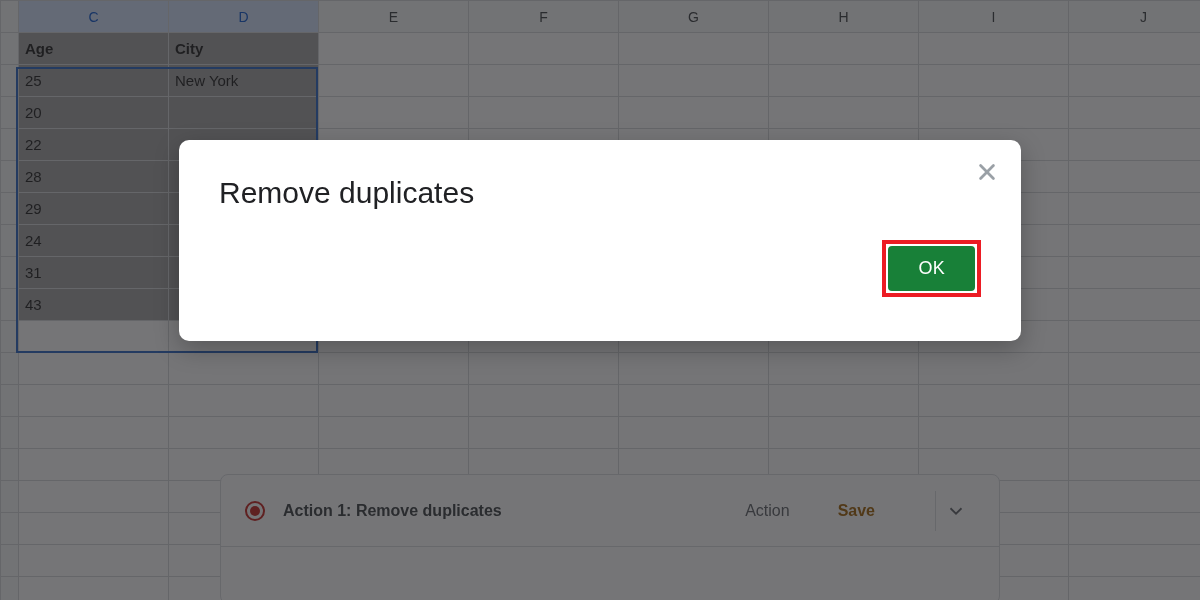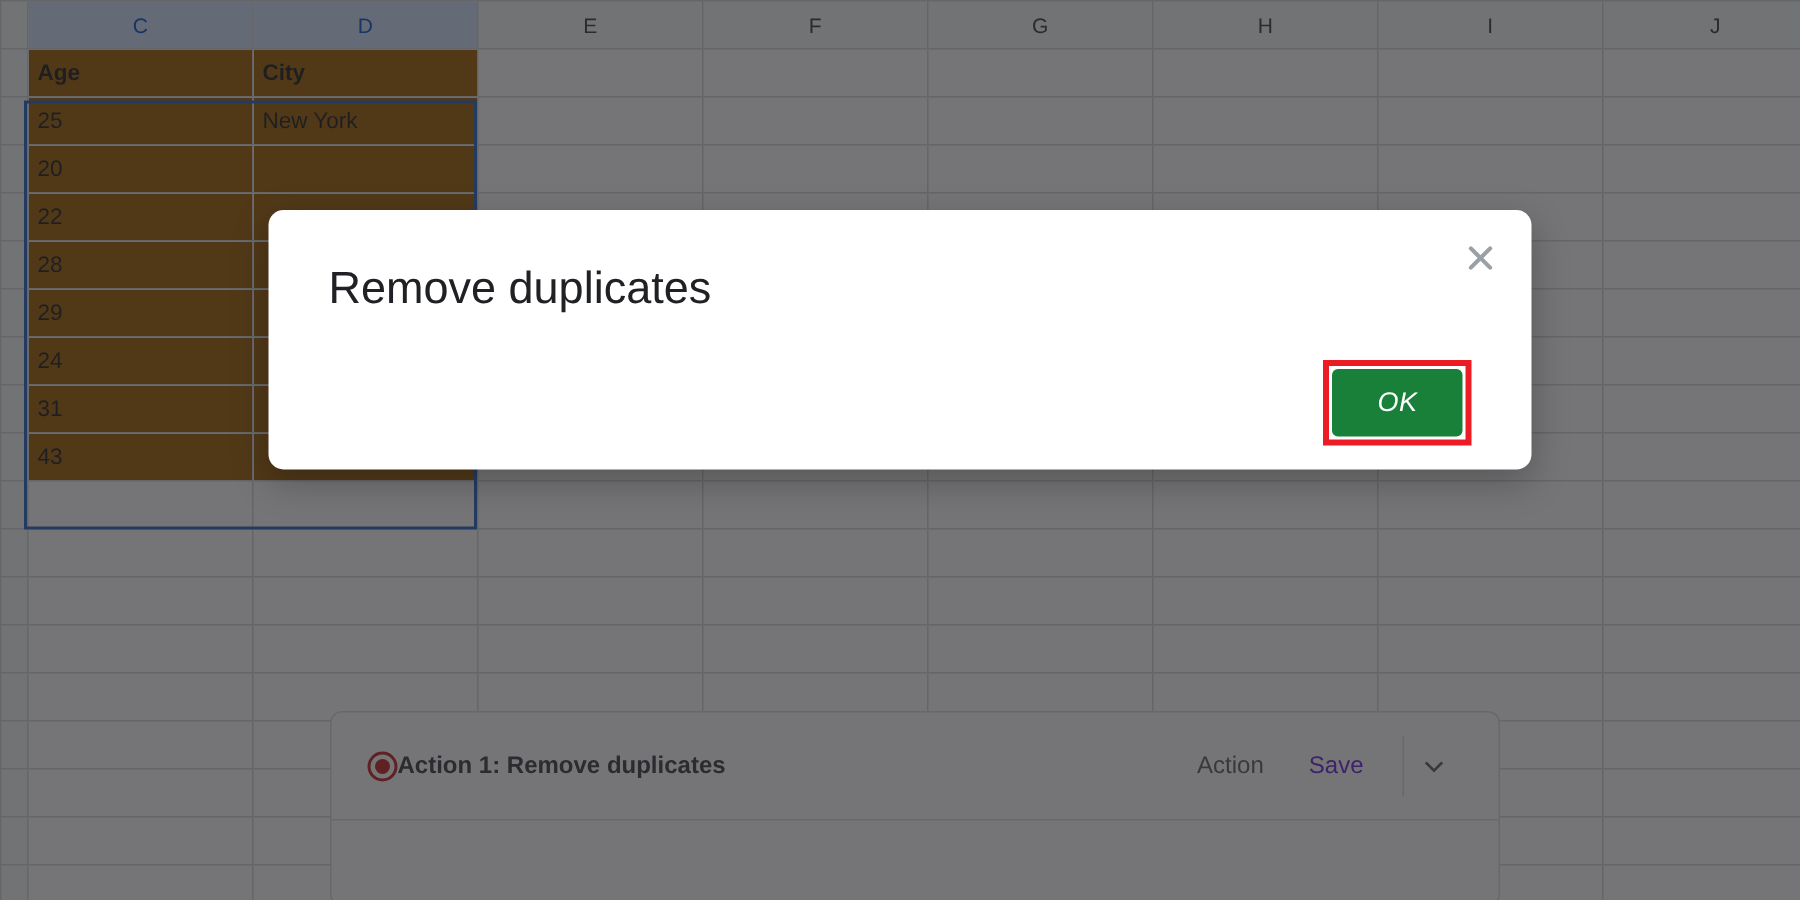--- a/index.html
+++ b/index.html
@@ -46,21 +46,21 @@
       overflow: hidden;
     }
     td.rownum {
       width: 18px;
       background: #f8f9fa;
       text-align: center;
       font-size: 13px;
       color: #5f6368;
     }
     td.sel {
-      background: #a16207;
+      background: #a3a3a3;
     }
     td.sel.bold {
       font-weight: 700;
     }
     
     .sel-frame {
       position: absolute;
       border: 2px solid #2a66c6;
       pointer-events: none;
     }
@@ -75,20 +75,21 @@
       background: #fff;
       border: 1px solid #dadce0;
       border-radius: 8px;
     }
     .action-row {
       display: flex;
       align-items: center;
       height: 72px;
       padding: 0 24px;
       border-bottom: 1px solid #dadce0;
+      gap: 18px;
     }
     .radio-rec {
       width: 20px; height: 20px;
       border-radius: 50%;
       border: 2px solid #c5221f;
       display: flex; align-items: center; justify-content: center;
     }
     .radio-rec::after {
       content: "";
       width: 10px; height: 10px;
@@ -103,25 +104,25 @@
     }
     .action-cancel {
       font-size: 16px;
       color: #5f6368;
       background: none;
       border: none;
       margin-right: 30px;
     }
     .action-save {
       font-size: 16px;
-      font-weight: 400;
-      color: #6d28d9;
+      font-weight: 700;
+      color: #a16207;
       background: none;
       border: none;
-      margin-right: 16px;
+      margin-right: 32px;
     }
     .chev {
       width: 40px; height: 40px;
       display: flex; align-items: center; justify-content: center;
       color: #5f6368;
       border-left: 1px solid #dadce0;
       margin-left: 10px;
     }
 
     
@@ -133,21 +134,21 @@
 
     
     .dialog {
       position: absolute;
       left: 179px;
       top: 140px;
       width: 842px;
       background: #fff;
       border-radius: 10px;
       box-shadow: 0 8px 24px rgba(0,0,0,0.25);
-      padding: 36px 40px 16px 40px;
+      padding: 36px 40px 44px 40px;
     }
     .dialog-close {
       position: absolute;
       right: 18px;
       top: 16px;
       width: 32px; height: 32px;
       border: none;
       background: none;
       color: #9aa0a6;
       font-size: 0;
@@ -177,21 +178,20 @@
     }
     .ok-btn {
       background: #188038;
       color: #fff;
       border: none;
       font-size: 18px;
       font-weight: 500;
       padding: 12px 30px;
       letter-spacing: 0.3px;
       border-radius: 4px;
-      font-style: italic;
     }
   </style>
 </head>
 <body>
 
 <div class="sheet">
   <table>
     <colgroup>
       <col style="width:18px">
       <col style="width:150px">

